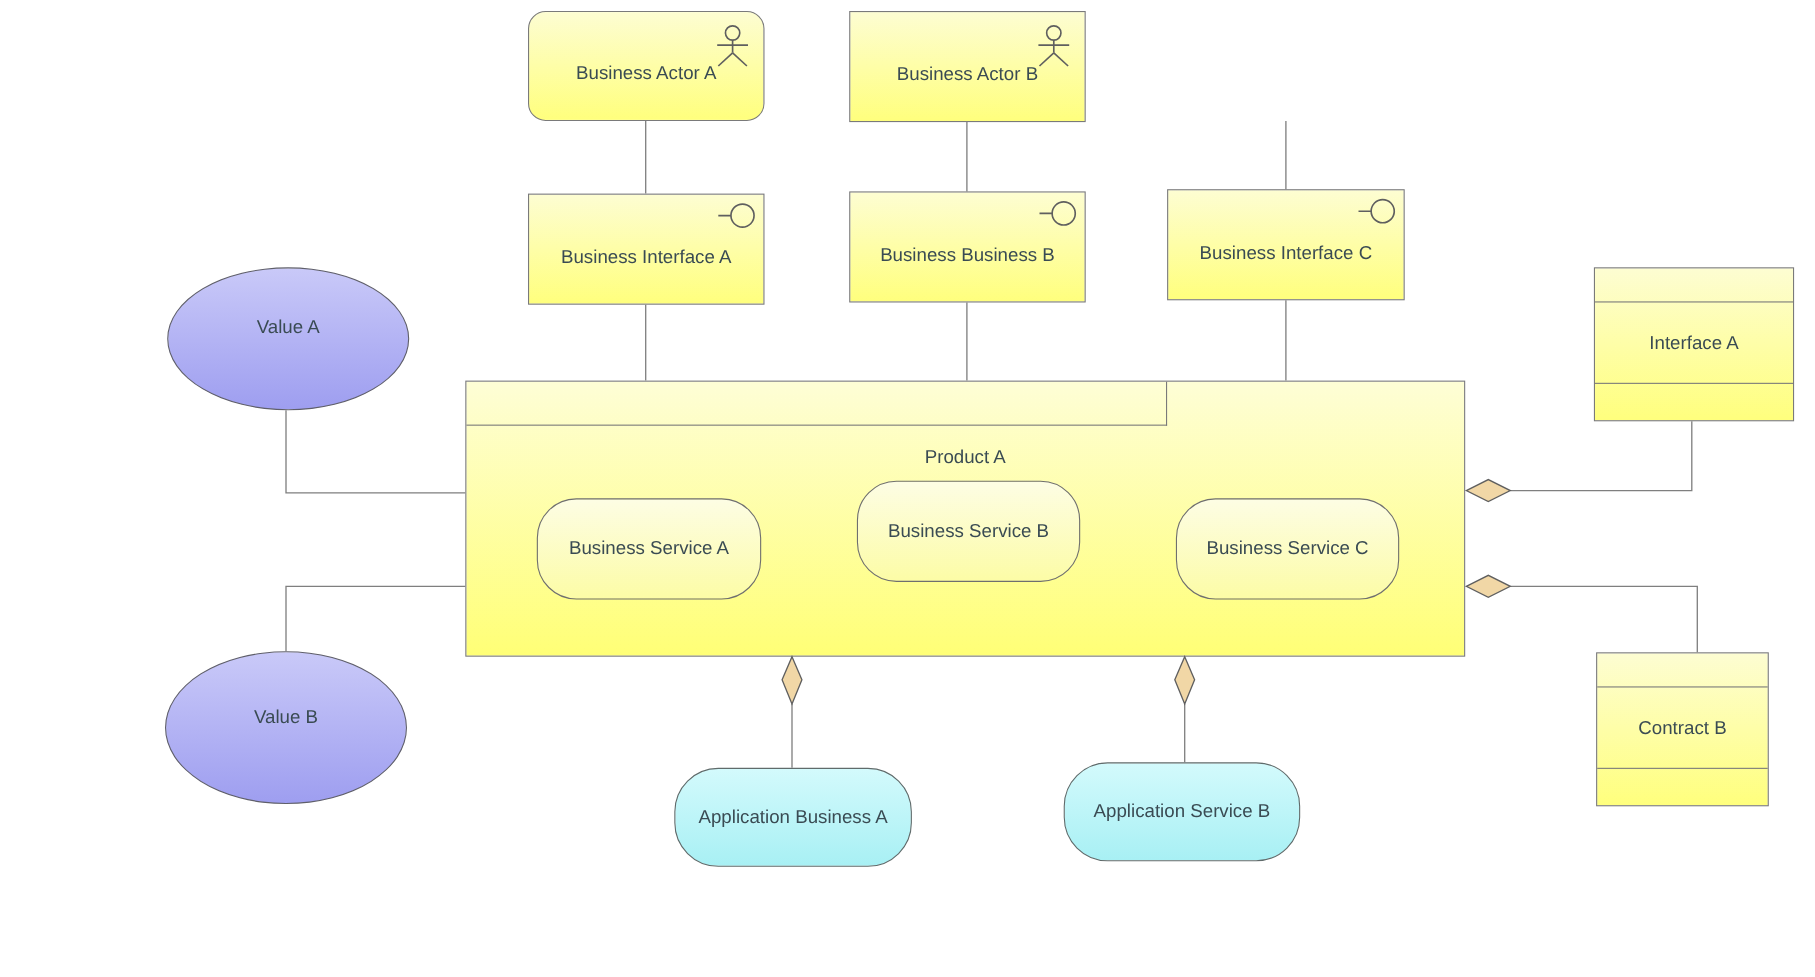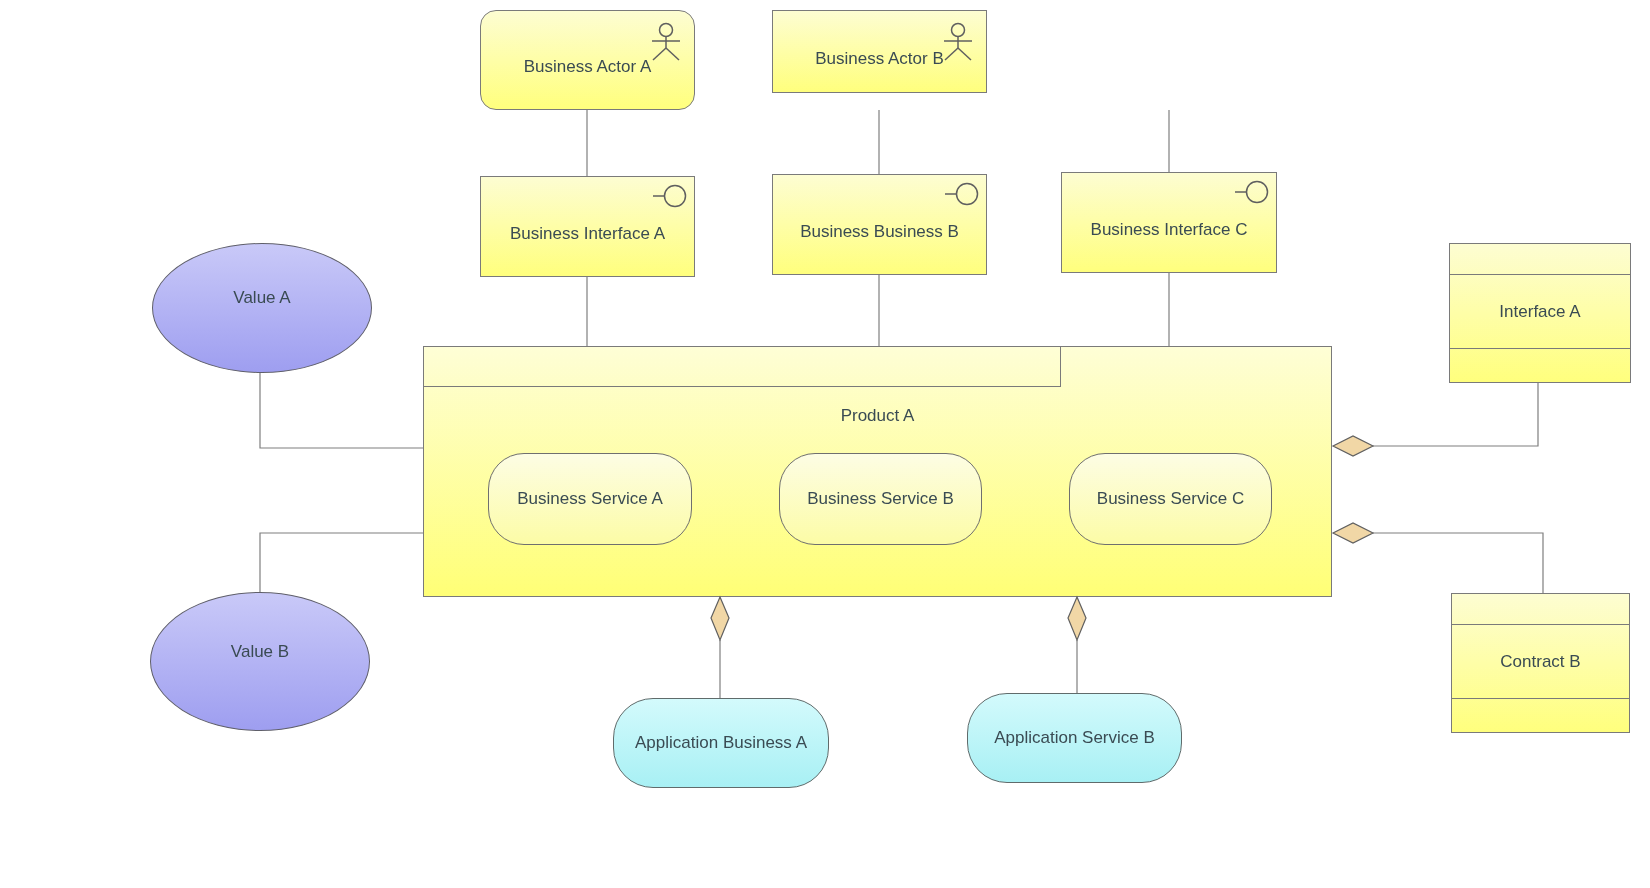--- a/index.html
+++ b/index.html
@@ -74,21 +74,21 @@
     <svg class="icon" style="right:6px;top:4px;" width="44" height="48" viewBox="0 0 44 48">
       <circle class="shape-stroke" cx="22" cy="15" r="6.5"></circle>
       <line class="shape-stroke" x1="8" y1="26" x2="36" y2="26"></line>
       <line class="shape-stroke" x1="22" y1="21.5" x2="22" y2="33"></line>
       <line class="shape-stroke" x1="22" y1="33" x2="9" y2="45"></line>
       <line class="shape-stroke" x1="22" y1="33" x2="35" y2="45"></line>
     </svg>
     <span class="label">Business Actor A</span>
   </div>
 
-  <div class="node box" style="left:772px;top:10px;width:215px;height:83px;">
+  <div class="node box" style="left:772px;top:10px;width:215px;height:101px;">
     <svg class="icon" style="right:6px;top:4px;" width="44" height="48" viewBox="0 0 44 48">
       <circle class="shape-stroke" cx="22" cy="15" r="6.5"></circle>
       <line class="shape-stroke" x1="8" y1="26" x2="36" y2="26"></line>
       <line class="shape-stroke" x1="22" y1="21.5" x2="22" y2="33"></line>
       <line class="shape-stroke" x1="22" y1="33" x2="9" y2="45"></line>
       <line class="shape-stroke" x1="22" y1="33" x2="35" y2="45"></line>
     </svg>
     <span class="label">Business Actor B</span>
   </div>
 
@@ -125,21 +125,21 @@
     <span class="label">Value B</span>
   </div>
 
   <div class="node product" style="left:423px;top:346px;width:909px;height:251px;">
     <div class="product-titlebar" style="width:636px;"></div>
     <div class="product-label">Product A</div>
 
     <div class="bservice" style="left:64px;top:106px;width:202px;height:90px;">
       <span>Business Service A</span>
     </div>
-    <div class="bservice" style="left:355px;top:106px;width:201px;height:90px;">
+    <div class="bservice" style="left:355px;top:90px;width:201px;height:90px;">
       <span>Business Service B</span>
     </div>
     <div class="bservice" style="left:645px;top:106px;width:201px;height:90px;">
       <span>Business Service C</span>
     </div>
   </div>
 
   <div class="node aservice" style="left:613px;top:698px;width:216px;height:90px;">
     <span>Application Business A</span>
   </div>
@@ -147,21 +147,21 @@
   <div class="node aservice" style="left:967px;top:693px;width:215px;height:90px;">
     <span>Application Service B</span>
   </div>
 
   <div class="node contract" style="left:1449px;top:243px;width:182px;height:140px;">
     <div class="row-top" style="height:30px;"></div>
     <div class="row-mid">Interface A</div>
     <div class="row-bottom" style="height:33px;"></div>
   </div>
 
-  <div class="node contract" style="left:1451px;top:593px;width:179px;height:140px;">
+  <div class="node contract" style="left:1451px;top:593px;width:157px;height:140px;">
     <div class="row-top" style="height:30px;"></div>
     <div class="row-mid">Contract B</div>
     <div class="row-bottom" style="height:33px;"></div>
   </div>
 
   <svg id="connector-layer" width="1650" height="888" viewBox="0 0 1650 888">
     <line x1="587" y1="110" x2="587" y2="176"></line>
     <line x1="879" y1="110" x2="879" y2="174"></line>
     <line x1="1169" y1="110" x2="1169" y2="172"></line>
 

